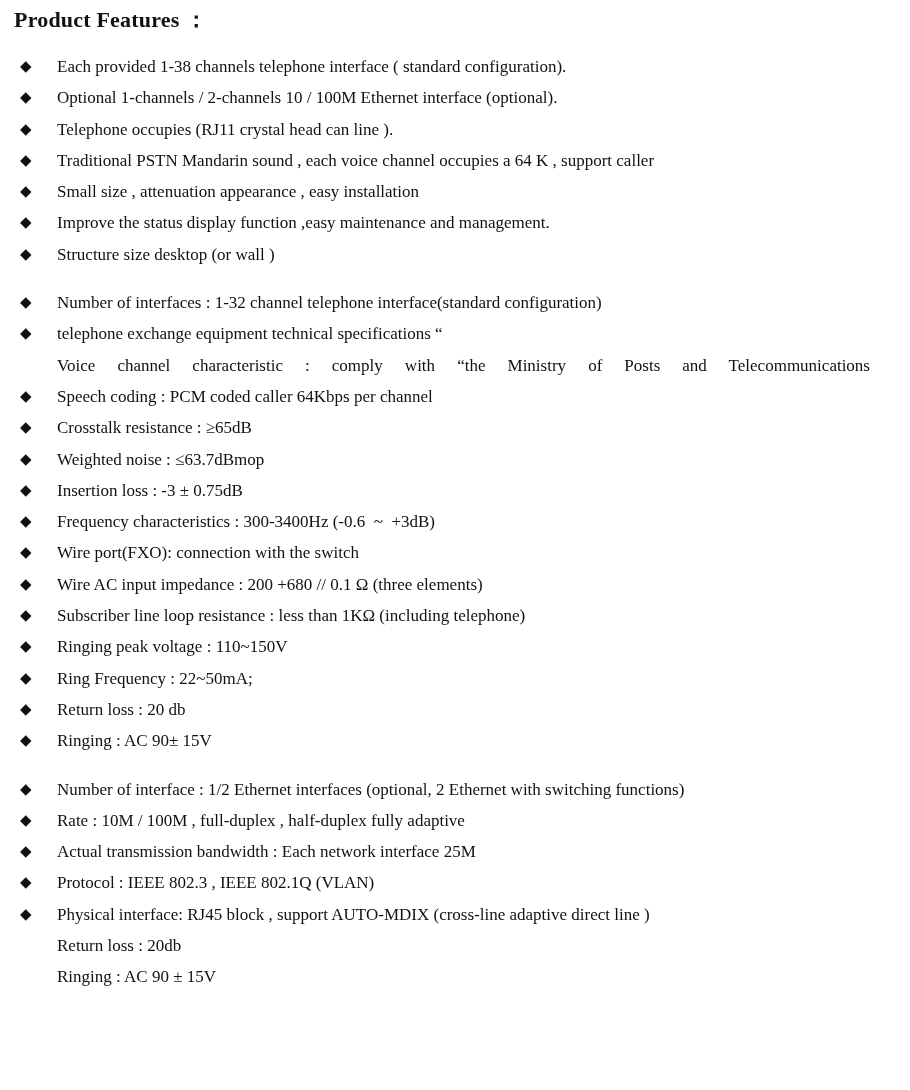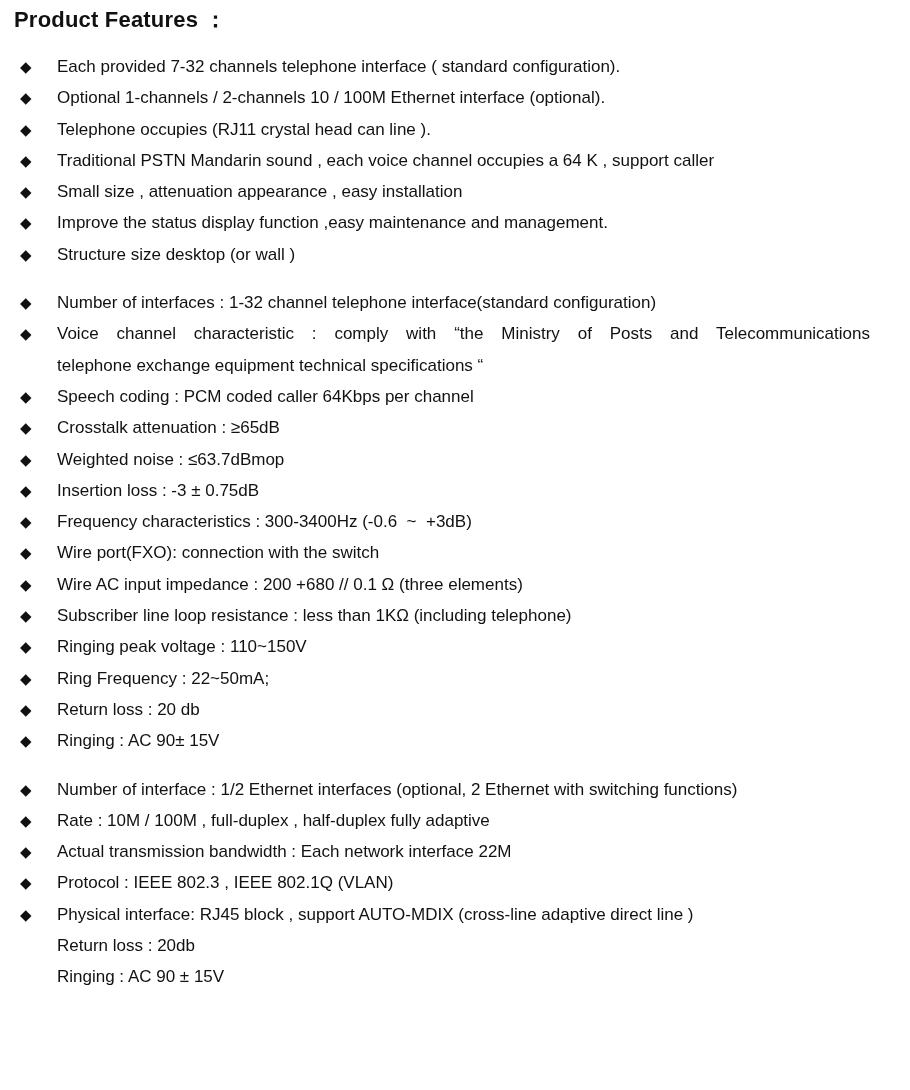--- a/index.html
+++ b/index.html
@@ -8,21 +8,21 @@
     background: #ffffff;
   }
   .doc {
     position: relative;
     width: 910px;
     height: 1090px;
     box-sizing: border-box;
     padding: 6px 40px 0 14px;
     background: #ffffff;
     color: #111111;
-    font-family: Liberation Sans, sans-serif;
+    font-family: Liberation Serif, serif;
     overflow: hidden;
   }
   .sec { margin: 0 0 17px 0; }
   .sec-title {
     font-size: 22px;
     line-height: 28px;
     font-weight: bold;
     margin: 0 0 17px 0;
     letter-spacing: 0.2px;
   }
@@ -56,21 +56,21 @@
 </style>
 </head>
 <body>
 
 <main class="doc" id="doc">
     <section class="sec">
       <h2 class="sec-title">Product Features ：</h2>
       <div class="item">
         <span class="bullet">◆</span>
         <div class="item-text">
-          <div class="line">Each provided 7-32 channels telephone interface ( standard configuration).</div>
+          <div class="line">Each provided 1-38 channels telephone interface ( standard configuration).</div>
         </div>
       </div>
       <div class="item">
         <span class="bullet">◆</span>
         <div class="item-text">
           <div class="line">Optional 1-channels / 2-channels 10 / 100M Ethernet interface (optional).</div>
         </div>
       </div>
       <div class="item">
         <span class="bullet">◆</span>
@@ -106,34 +106,34 @@
     <section class="sec">
       <div class="item">
         <span class="bullet">◆</span>
         <div class="item-text">
           <div class="line">Number of interfaces : 1-32 channel telephone interface(standard configuration)</div>
         </div>
       </div>
       <div class="item">
         <span class="bullet">◆</span>
         <div class="item-text">
+          <div class="line">telephone exchange equipment technical specifications “</div>
           <div class="line justify">Voice channel characteristic : comply with “the Ministry of Posts and Telecommunications</div>
-          <div class="line">telephone exchange equipment technical specifications “</div>
         </div>
       </div>
       <div class="item">
         <span class="bullet">◆</span>
         <div class="item-text">
           <div class="line">Speech coding : PCM coded caller 64Kbps per channel</div>
         </div>
       </div>
       <div class="item">
         <span class="bullet">◆</span>
         <div class="item-text">
-          <div class="line">Crosstalk attenuation : ≥65dB</div>
+          <div class="line">Crosstalk resistance : ≥65dB</div>
         </div>
       </div>
       <div class="item">
         <span class="bullet">◆</span>
         <div class="item-text">
           <div class="line">Weighted noise : ≤63.7dBmop</div>
         </div>
       </div>
       <div class="item">
         <span class="bullet">◆</span>
@@ -199,21 +199,21 @@
       </div>
       <div class="item">
         <span class="bullet">◆</span>
         <div class="item-text">
           <div class="line">Rate : 10M / 100M , full-duplex , half-duplex fully adaptive</div>
         </div>
       </div>
       <div class="item">
         <span class="bullet">◆</span>
         <div class="item-text">
-          <div class="line">Actual transmission bandwidth : Each network interface 22M</div>
+          <div class="line">Actual transmission bandwidth : Each network interface 25M</div>
         </div>
       </div>
       <div class="item">
         <span class="bullet">◆</span>
         <div class="item-text">
           <div class="line">Protocol : IEEE 802.3 , IEEE 802.1Q (VLAN)</div>
         </div>
       </div>
       <div class="item">
         <span class="bullet">◆</span>

